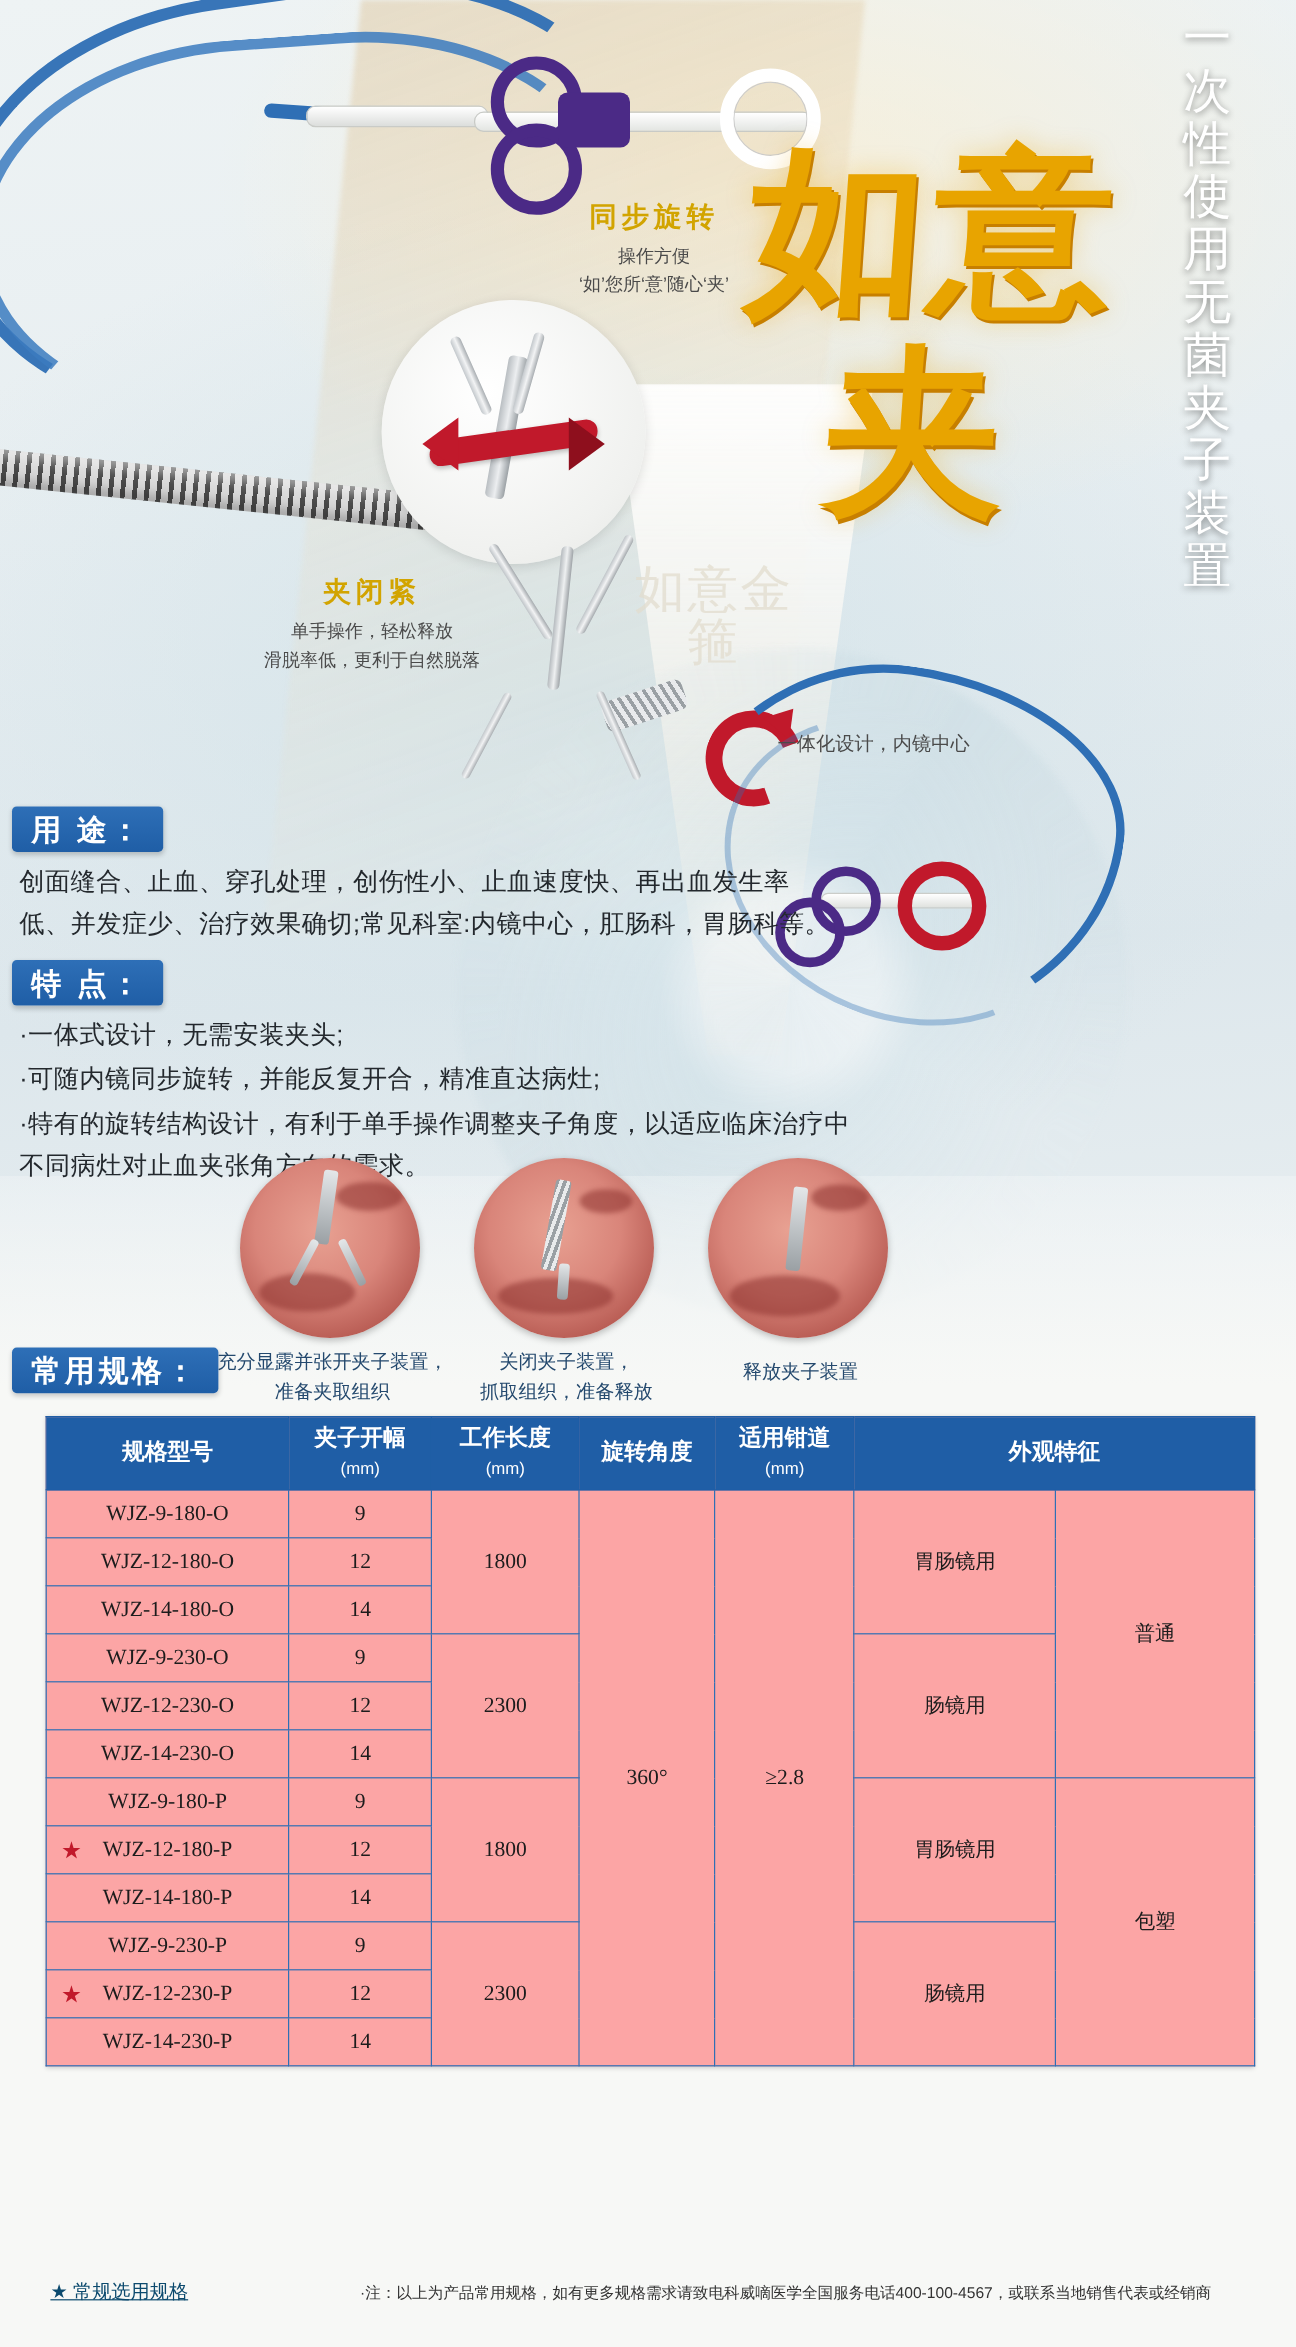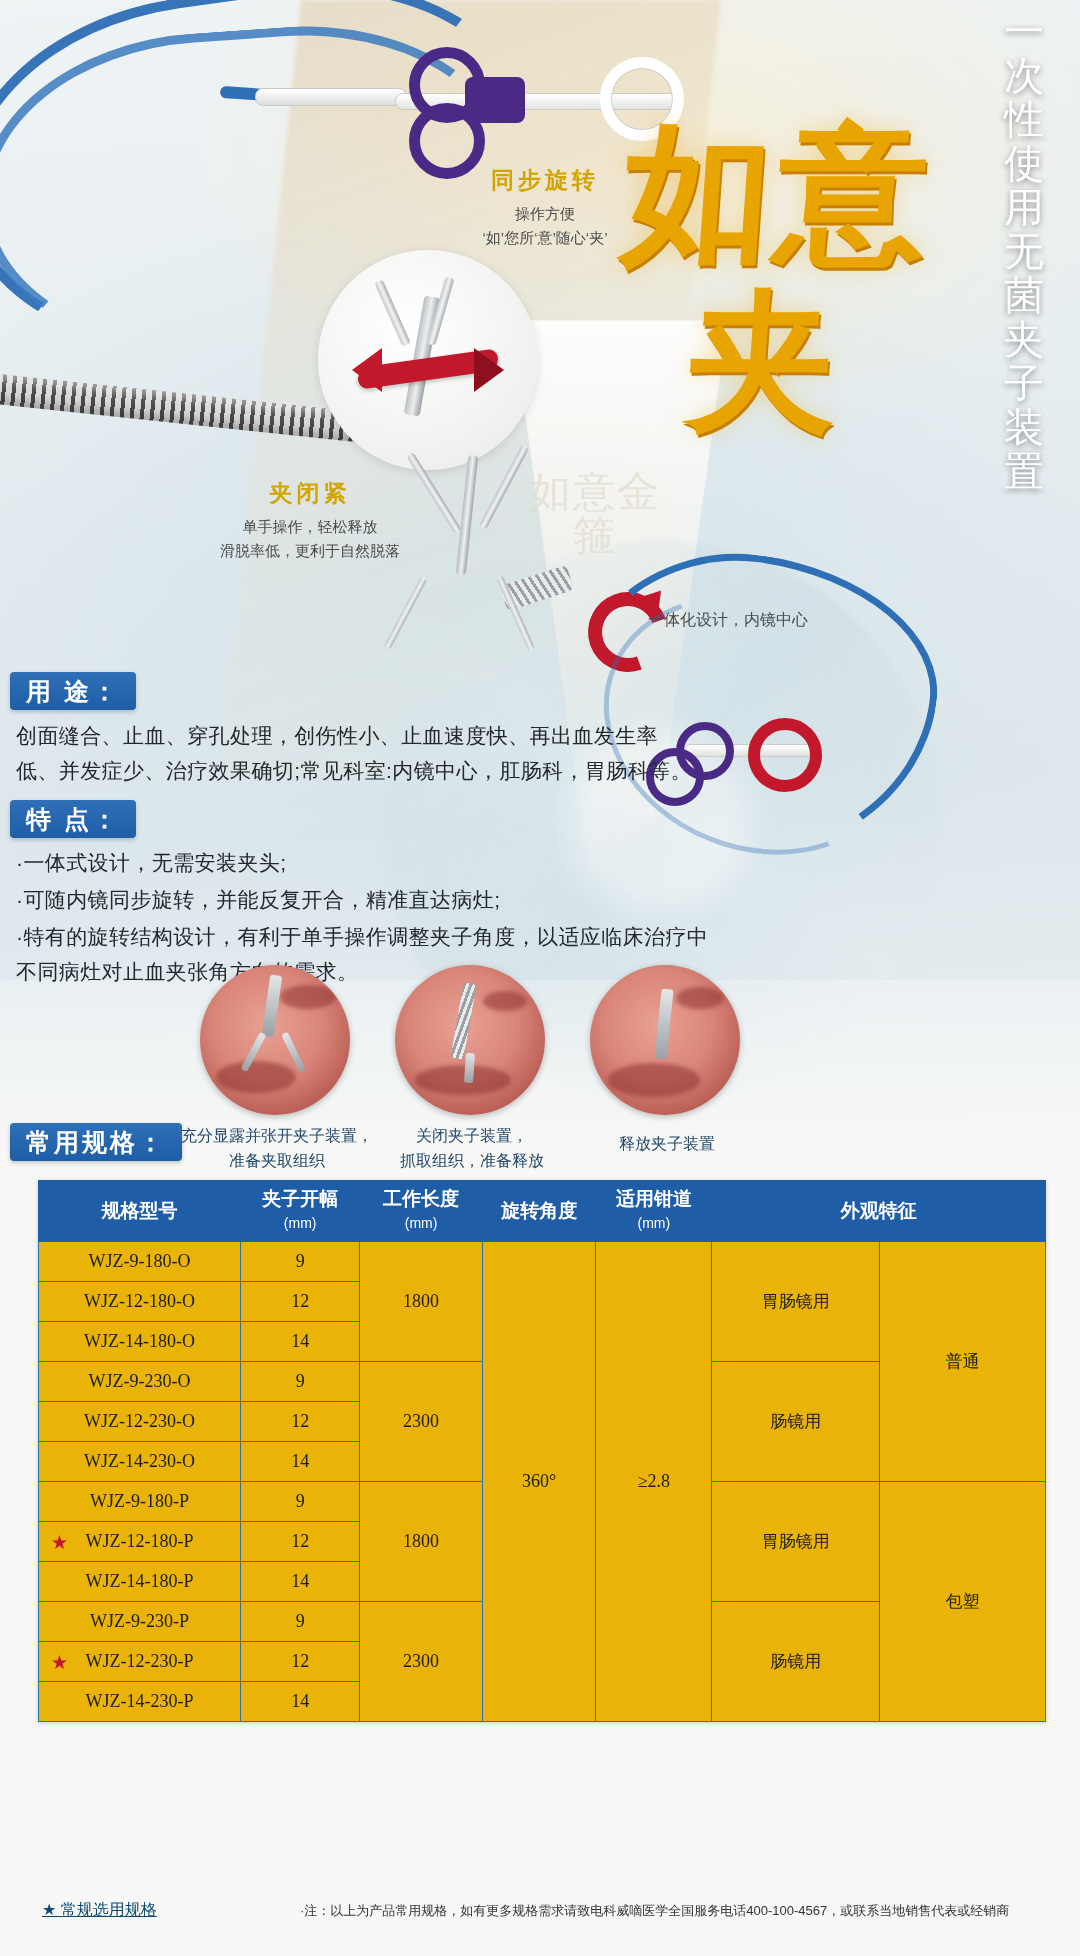--- a/index.html
+++ b/index.html
@@ -111,21 +111,21 @@
   .minihandle .m1{left:36px;top:22px;width:42px;height:42px;}
   .minihandle .m2{left:6px;top:48px;width:42px;height:42px;}
   .minihandle .redring{position:absolute;left:108px;top:18px;width:50px;height:50px;border:12px solid #c1192b;border-radius:50%;}
 
   
   .brand{position:absolute;left:600px;top:110px;width:330px;height:520px;
     color:#e8a400;font-family:"Liberation Serif","DejaVu Serif",serif;
     font-size:150px;line-height:168px;font-weight:700;text-align:center;
     text-shadow:2px 3px 0 #c77f00, 0 0 22px rgba(232,164,0,.35);
     transform:skewX(-4deg);letter-spacing:4px;}
-  .vtitle{position:absolute;right:26px;top:10px;width:58px;
+  .vtitle{position:absolute;right:44px;top:10px;width:58px;
     color:#ffffff;font-family:"Liberation Serif","DejaVu Serif",serif;font-size:40px;line-height:44px;
     text-align:center;letter-spacing:2px;text-shadow:0 2px 6px rgba(0,0,0,.45);}
 
   
   .callout{position:absolute;text-align:center;}
   .callout .ttl{color:#d2a400;font-size:23px;font-weight:bold;font-family:"Liberation Serif","DejaVu Serif",serif;letter-spacing:4px;}
   .callout .sub{color:#4a4a4a;font-size:15px;line-height:24px;margin-top:6px;}
   #c-rotate{left:430px;top:165px;width:230px;}
   #c-close{left:185px;top:478px;width:250px;}
   .inline-note{position:absolute;left:648px;top:610px;color:#4a4a4a;font-size:16px;}
@@ -153,21 +153,21 @@
   #ph1{left:0;top:0;}
   #ph2{left:195px;top:0;}
   #ph3{left:390px;top:0;}
   .pcap{position:absolute;width:210px;text-align:center;color:#24496e;font-size:16px;line-height:25px;}
   #cap1{left:-28px;top:158px;}
   #cap2{left:167px;top:158px;}
   #cap3{left:362px;top:166px;}
 
   
   table.spec{position:absolute;left:38px;top:1180px;width:1008px;border-collapse:collapse;
-    background:#eab308;font-size:17px;color:#1c1c1c;box-shadow:0 1px 4px rgba(0,0,0,.18);}
+    background:#fca5a5;font-size:17px;color:#1c1c1c;box-shadow:0 1px 4px rgba(0,0,0,.18);}
   table.spec th{background:#1f5ea6;color:#fff;border:1px solid #1f5ea6;font-size:19px;font-weight:bold;
     padding:6px 2px;line-height:24px;}
   table.spec th .unit{display:block;font-size:14px;font-weight:normal;}
   table.spec td{border:1px solid #2f6fb5;text-align:center;padding:5px 2px;height:29px;
     font-family:"Liberation Serif","DejaVu Serif",serif;font-size:18px;}
   table.spec td.cn{font-family:"Liberation Sans","DejaVu Sans",sans-serif;font-size:17px;margin-top:13px;}
   .starcell{position:relative;}
   .starcell .st{position:absolute;left:12px;top:50%;transform:translateY(-50%);color:#c1192b;font-size:17px;}
   .legend{position:absolute;left:42px;top:1900px;color:#0c4a6e;font-size:16px;text-decoration:underline;}
   .footnote{position:absolute;left:300px;top:1902px;width:760px;color:#333;font-size:13px;line-height:18px;}

